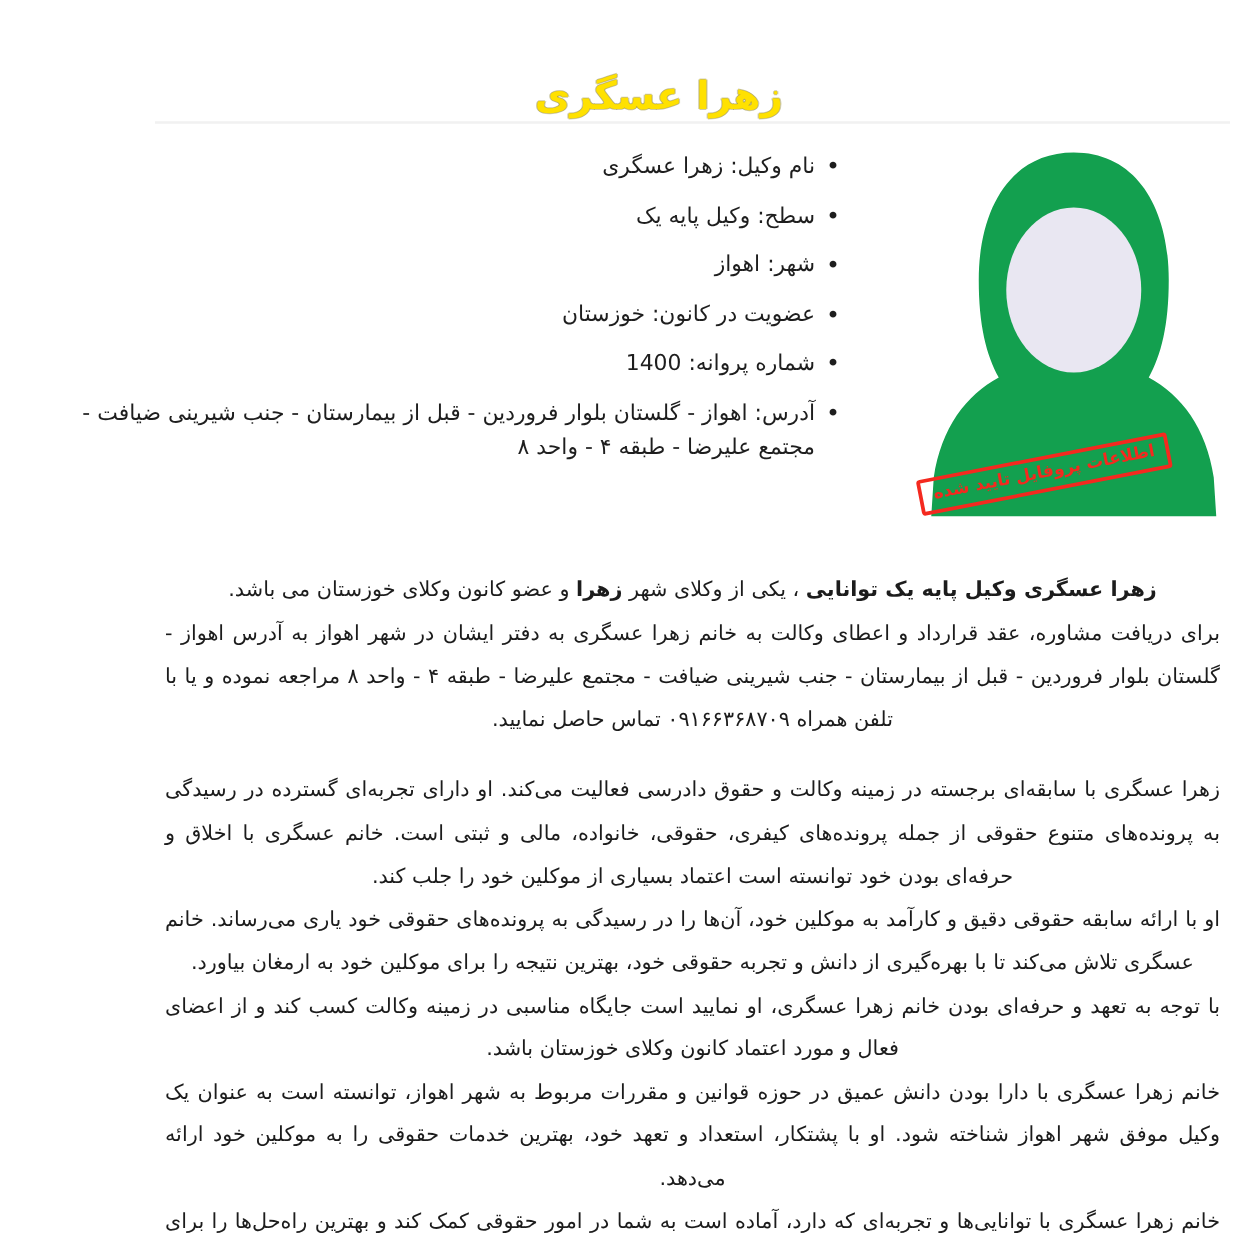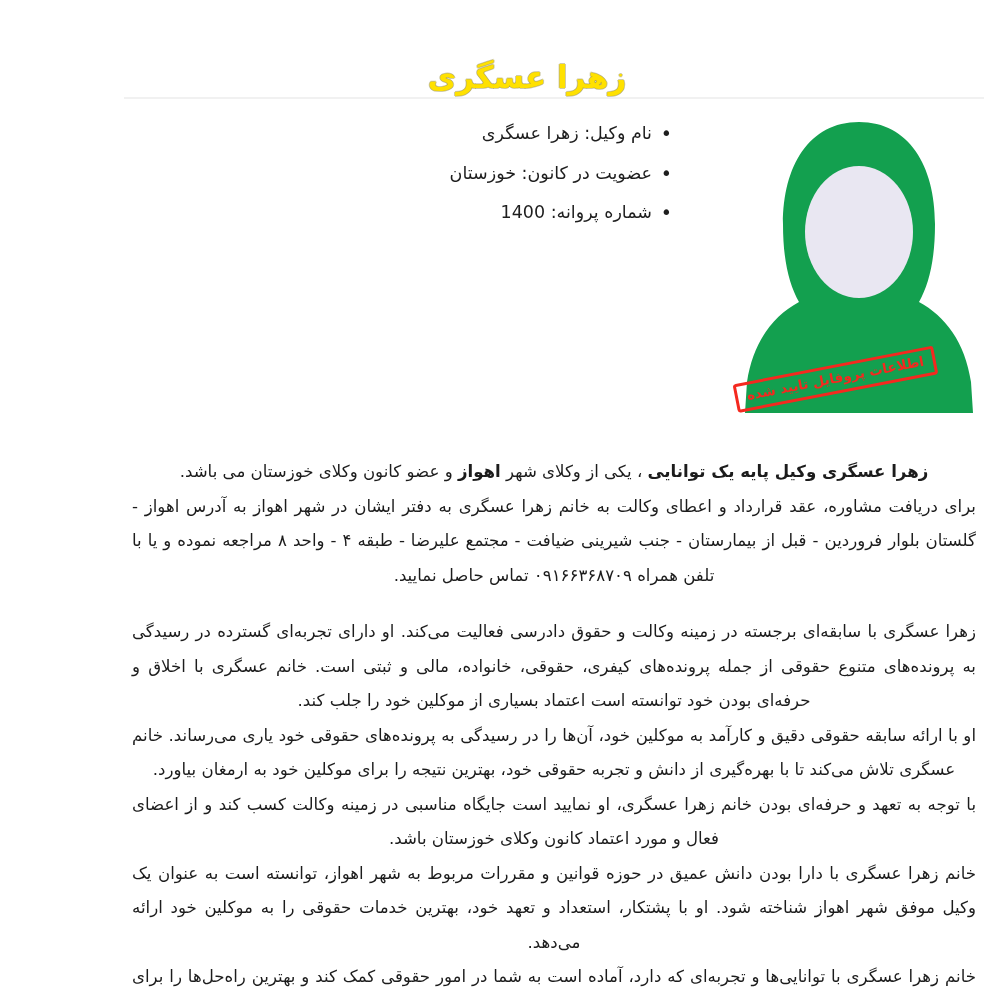--- a/index.html
+++ b/index.html
@@ -155,22 +155,25 @@
     <h1 class="page-title">زهرا عسگری</h1>
   </div>
 
   <div class="divider"></div>
 
   <div class="top-section">
 
     <div class="facts-col">
       <ul class="facts-list">
         <li>نام وکیل: زهرا عسگری</li>
+        <li>سطح: وکیل پایه یک</li>
+        <li>شهر: اهواز</li>
         <li>عضویت در کانون: خوزستان</li>
         <li>شماره پروانه: 1400</li>
+        <li>آدرس: اهواز - گلستان بلوار فروردین - قبل از بیمارستان - جنب شیرینی ضیافت - مجتمع علیرضا - طبقه ۴ - واحد ۸</li>
       </ul>
     </div>
 
     <div class="avatar-col">
       <div class="avatar-wrap">
         <svg class="avatar-svg" viewBox="0 0 232 295">
           <path d="M116 2
                    C 66 2, 40 46, 40 104
                    C 40 140, 46 164, 56 182
                    C 30 196, 10 222, 4 262
@@ -184,21 +187,21 @@
         </svg>
         <div class="verify-stamp">اطلاعات پروفایل تایید شده</div>
       </div>
     </div>
 
   </div>
 
   <div class="body-copy">
 
     <p class="para tight">
-      <b>زهرا عسگری وکیل پایه یک توانایی</b><span> ، یکی از وکلای شهر </span><b>اهواز</b><span> و عضو کانون وکلای خوزستان می باشد.</span>
+      <b>زهرا عسگری وکیل پایه یک توانایی</b><span> ، یکی از وکلای شهر </span><b>زهرا</b><span> و عضو کانون وکلای خوزستان می باشد.</span>
     </p>
 
     <p class="para">برای دریافت مشاوره، عقد قرارداد و اعطای وکالت به خانم زهرا عسگری به دفتر ایشان در شهر اهواز به آدرس اهواز - گلستان بلوار فروردین - قبل از بیمارستان - جنب شیرینی ضیافت - مجتمع علیرضا - طبقه ۴ - واحد ۸ مراجعه نموده و یا با تلفن همراه ۰۹۱۶۶۳۶۸۷۰۹ تماس حاصل نمایید.</p>
 
     <p class="para tight">زهرا عسگری با سابقه‌ای برجسته در زمینه وکالت و حقوق دادرسی فعالیت می‌کند. او دارای تجربه‌ای گسترده در رسیدگی به پرونده‌های متنوع حقوقی از جمله پرونده‌های کیفری، حقوقی، خانواده، مالی و ثبتی است. خانم عسگری با اخلاق و حرفه‌ای بودن خود توانسته است اعتماد بسیاری از موکلین خود را جلب کند.</p>
     <p class="para tight">او با ارائه سابقه حقوقی دقیق و کارآمد به موکلین خود، آن‌ها را در رسیدگی به پرونده‌های حقوقی خود یاری می‌رساند. خانم عسگری تلاش می‌کند تا با بهره‌گیری از دانش و تجربه حقوقی خود، بهترین نتیجه را برای موکلین خود به ارمغان بیاورد.</p>
     <p class="para tight">با توجه به تعهد و حرفه‌ای بودن خانم زهرا عسگری، او نمایید است جایگاه مناسبی در زمینه وکالت کسب کند و از اعضای فعال و مورد اعتماد کانون وکلای خوزستان باشد.</p>
     <p class="para tight">خانم زهرا عسگری با دارا بودن دانش عمیق در حوزه قوانین و مقررات مربوط به شهر اهواز، توانسته است به عنوان یک وکیل موفق شهر اهواز شناخته شود. او با پشتکار، استعداد و تعهد خود، بهترین خدمات حقوقی را به موکلین خود ارائه می‌دهد.</p>
     <p class="para tight">خانم زهرا عسگری با توانایی‌ها و تجربه‌ای که دارد، آماده است به شما در امور حقوقی کمک کند و بهترین راه‌حل‌ها را برای مسائل حقوقی شما پیشنهاد دهد.</p>
 

